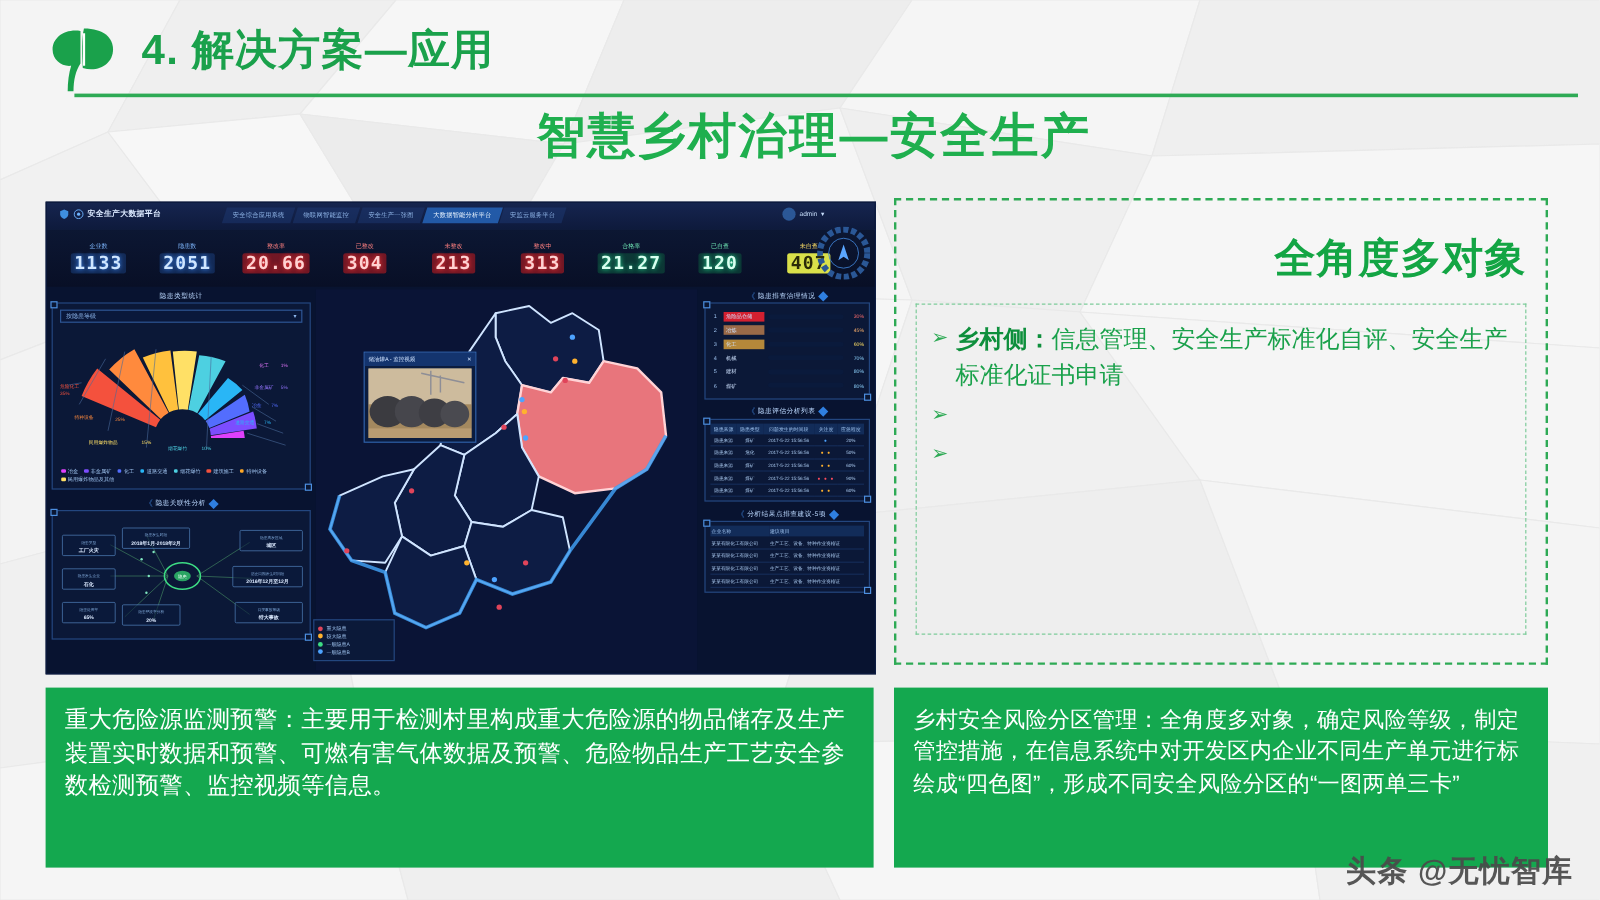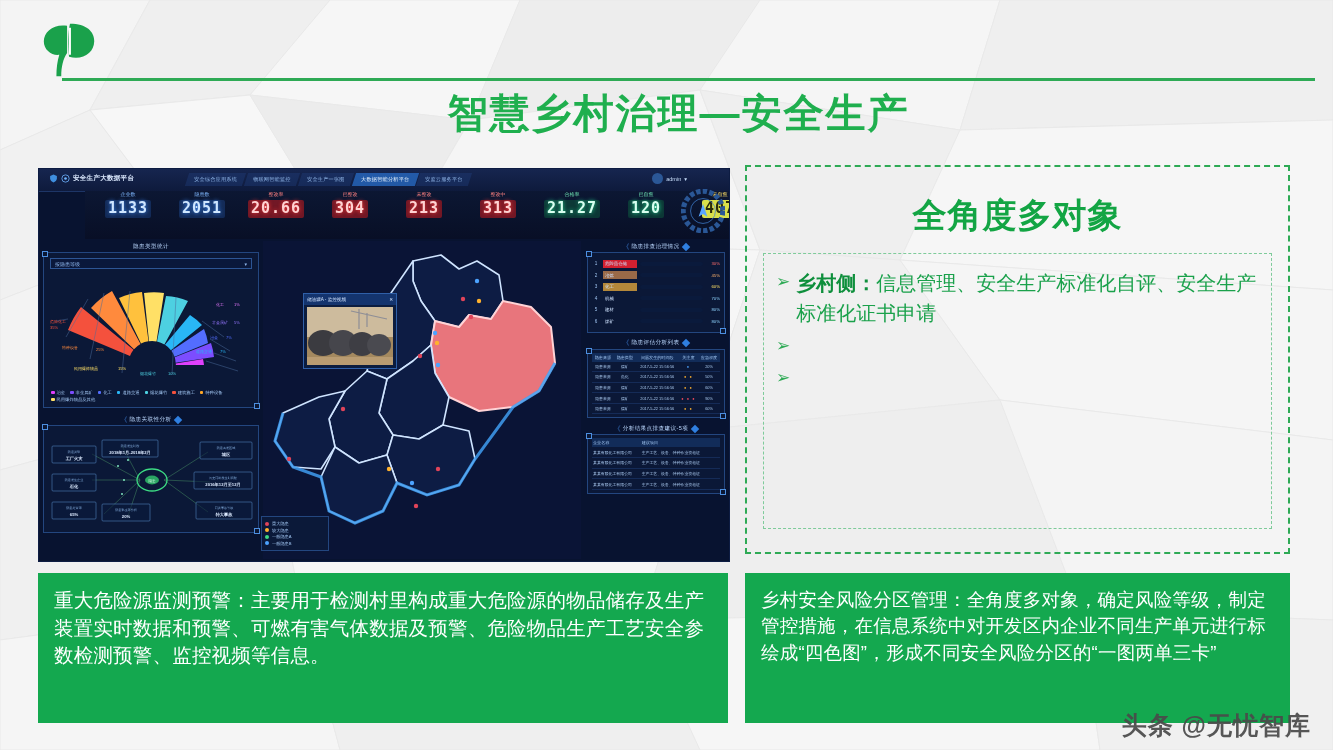--- a/index.html
+++ b/index.html
@@ -50,21 +50,21 @@
   .navitem.active{background:rgba(40,110,200,.75);color:#eaf4ff;}
   .navitem span{display:inline-block;transform:skewX(18deg);}
   .dash-user{position:absolute;right:42px;top:4px;display:flex;align-items:center;gap:3px;}
   .u-av{width:11px;height:11px;border-radius:50%;background:#2b5796;}
   .u-nm{font-size:5.5px;color:#c7ddfa;}
   
   .kpi-strip{
     position:absolute;left:0;top:22px;width:690px;height:48px;
     background:linear-gradient(180deg,#0c1733 0%,#0a1densities 100%);
     background:linear-gradient(180deg,#0c1733 0%,#080f26 100%);
-    display:flex;padding-left:6px;box-sizing:border-box;margin-left:46px;
+    display:flex;align-items:center;padding-left:6px;box-sizing:border-box;
   }
   .kpi{width:74px;text-align:center;}
   .kpi-lb{font-size:5px;margin-bottom:2px;white-space:nowrap;}
   .kpi-val{
     font-family:"DejaVu Sans Mono","Liberation Mono",monospace;
     font-size:15px;font-weight:bold;letter-spacing:1px;
     padding:1px 3px;border-radius:2px;display:inline-block;line-height:1.05;
   }
   .k-blue .kpi-lb{color:#7fb8ff;}
   .k-blue .kpi-val{color:#cfe6ff;background:rgba(30,70,140,.45);text-shadow:0 0 4px #3f8fff;}
@@ -155,21 +155,21 @@
     font-size:19.5px;line-height:1.42;letter-spacing:.2px;
   }
   .desc-left{left:38px;top:573px;width:690px;height:150px;}
   .desc-right{left:745px;top:573px;width:545px;height:150px;font-size:18.5px;}
   
   .card{
     position:absolute;left:745px;top:165px;width:545px;height:389px;z-index:3;
     border:2px dashed #2eaa55;box-sizing:border-box;padding:14px 16px;
   }
   .card-h{
-    text-align:center;font-size:34px;font-weight:bold;color:#13a544;
+    text-align:right;font-size:34px;font-weight:bold;color:#13a544;
     margin:12px 0 14px 0;letter-spacing:1px;
   }
   .card-inner{
     border:1px dashed #7ecb9a;padding:14px 12px 10px 12px;box-sizing:border-box;
     height:276px;
   }
   .bullet{
     display:flex;gap:6px;font-size:20px;color:#1aa14b;line-height:1.5;margin-bottom:4px;
   }
   .bullet .arw{color:#2eaa55;font-size:17px;line-height:1.65;}
@@ -213,20 +213,21 @@
     <polygon points="1080,610 1333,620 1333,750 1100,750" fill="#f0f0f0"></polygon>
   </g>
 </svg>
 
 <div class="header">
   <svg class="leaf-logo" viewBox="0 0 64 64">
     <path d="M30 8 C16 6 6 14 6 24 C6 33 14 39 22 38 C20 44 19 52 19 60 L24 60 C24 50 26 42 30 36 Z" fill="#1aa14b"></path>
     <path d="M33 6 C50 6 58 14 58 24 C58 36 46 44 32 40 C31 28 31 14 33 6 Z" fill="#1aa14b"></path>
     <path d="M33 10 C33 22 33 30 33 38" stroke="#ffffff" stroke-width="2" fill="none"></path>
   </svg>
+  <div class="sec-title">4. 解决方案—应用</div>
   <div class="hdr-rule"></div>
 </div>
 <div class="page-title">智慧乡村治理—安全生产</div>
 
 <div class="dash">
 
   <div class="dash-top">
     <div class="dash-brand">
       <svg class="brand-mark" viewBox="0 0 16 16">
         <path d="M8 1 L14 3.5 V8 C14 11.5 11 14 8 15 C5 14 2 11.5 2 8 V3.5 Z" fill="#3f8fe0"></path>

